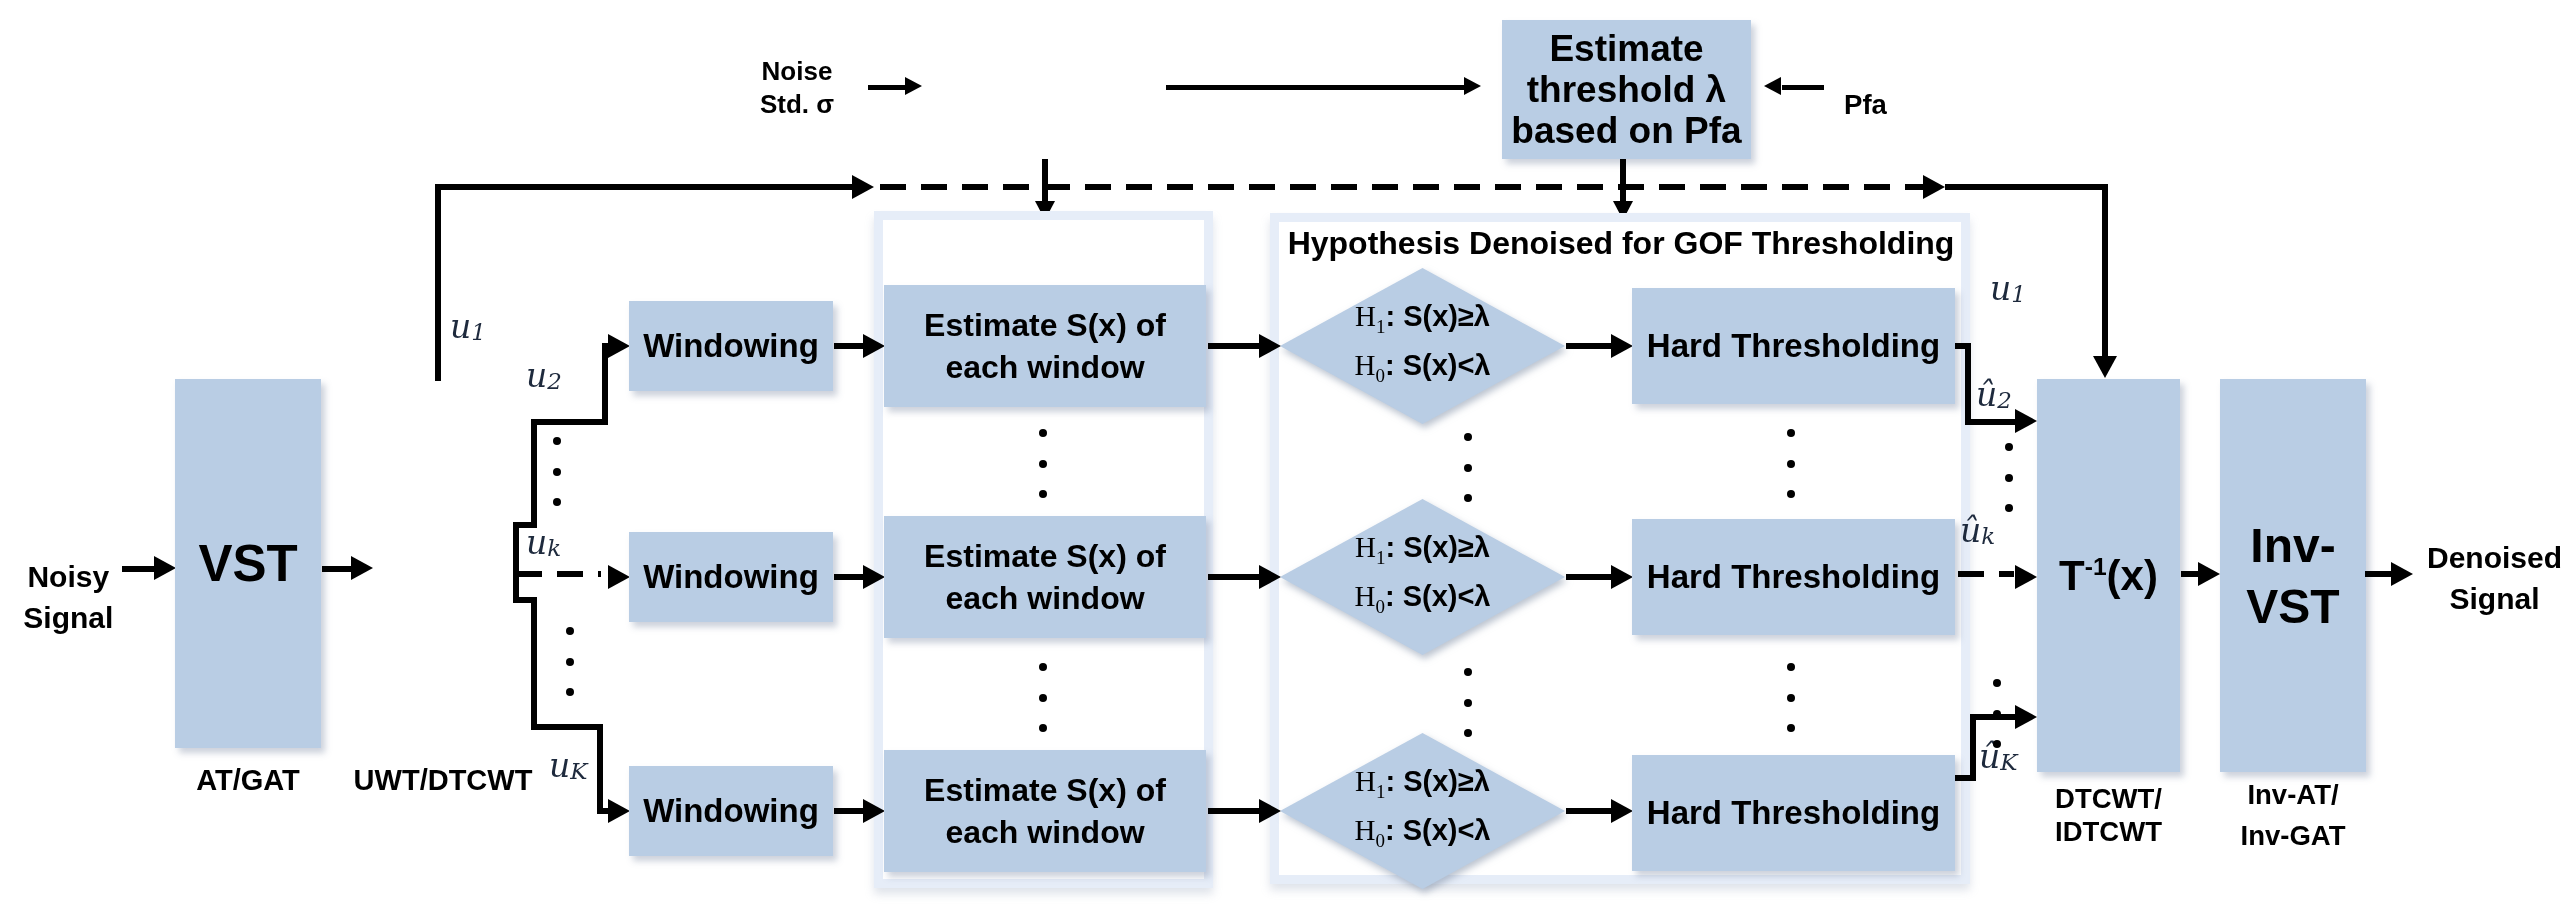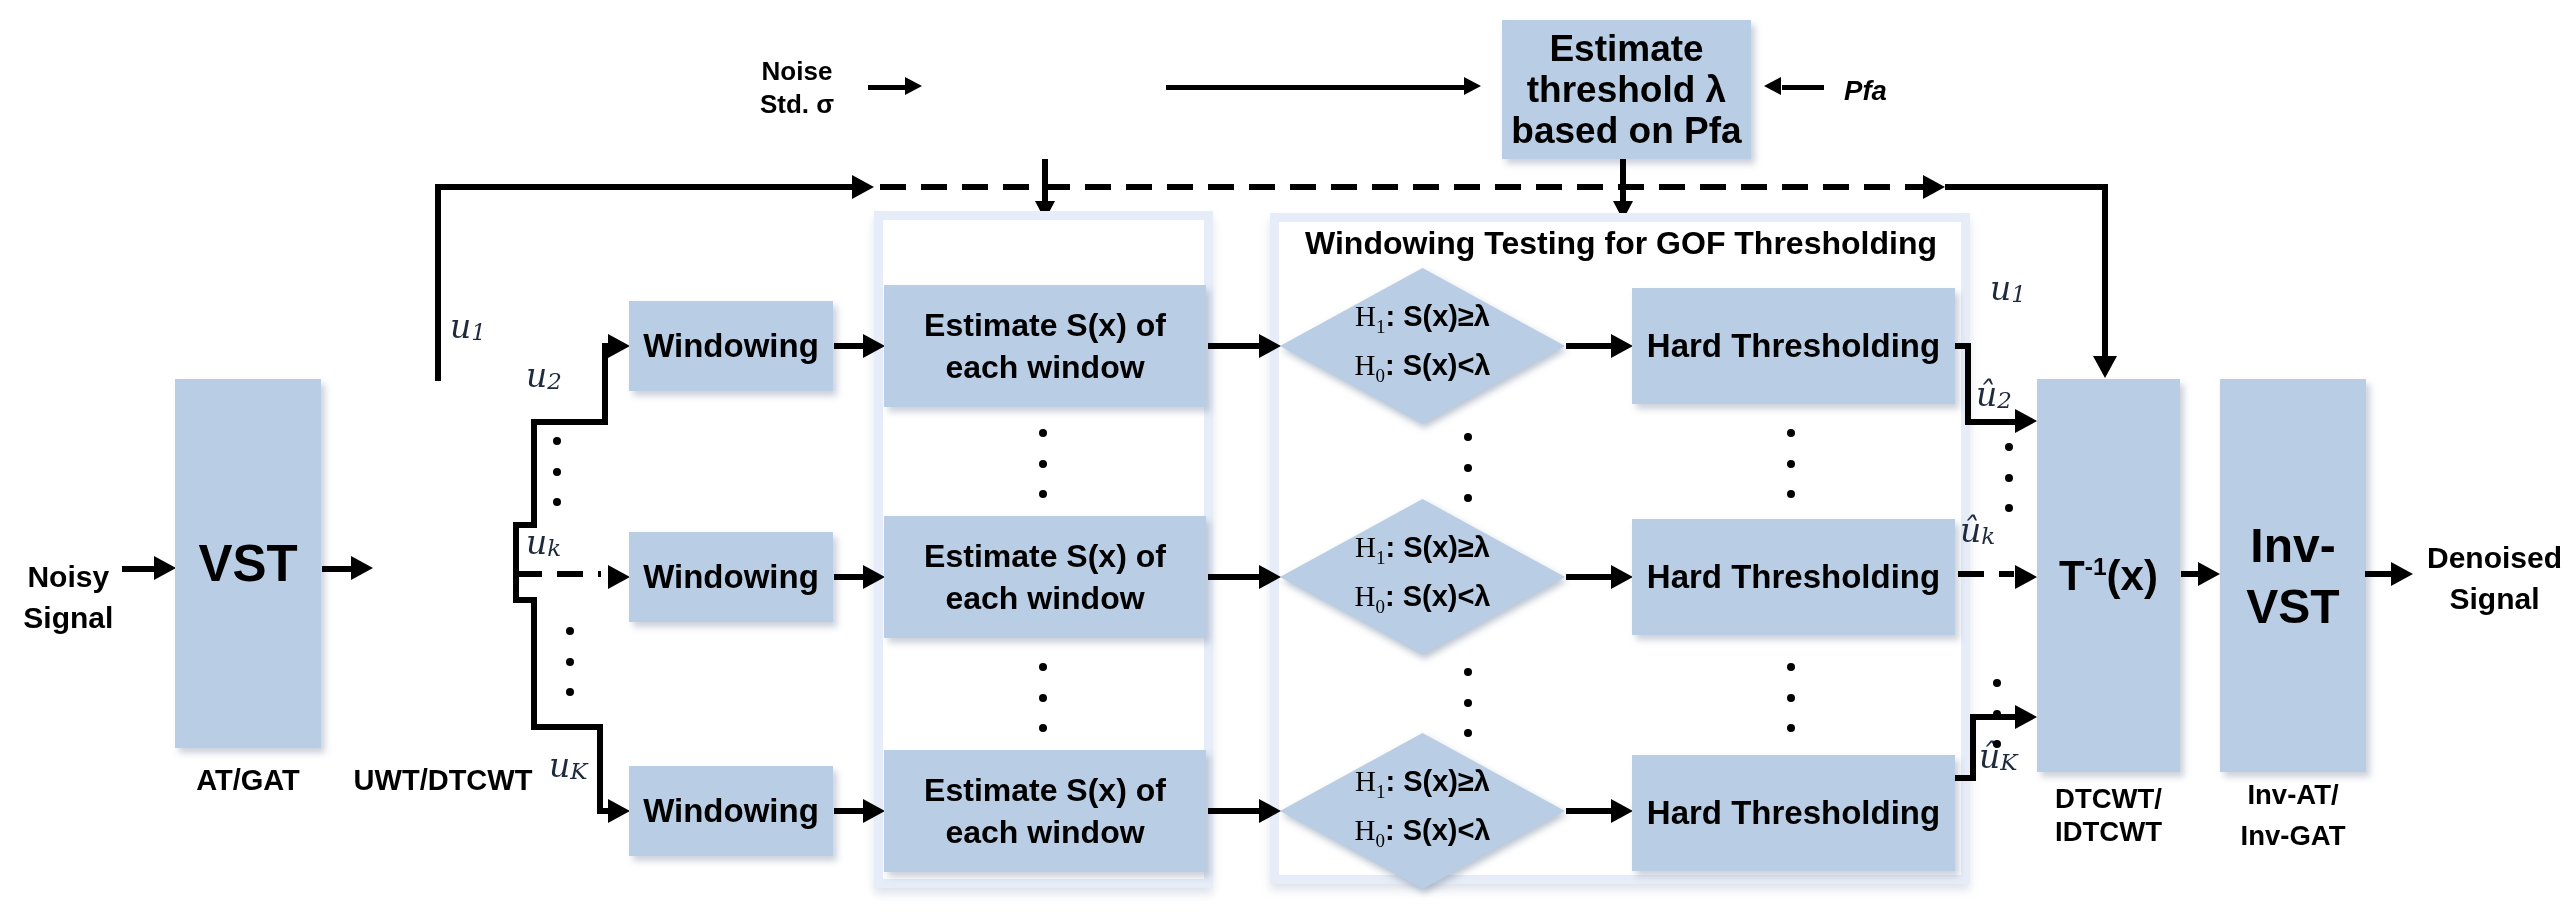--- a/index.html
+++ b/index.html
@@ -53,21 +53,21 @@
   <div class="ah rs" style="left:1464px;top:77px;"></div>
 
   <div class="box" style="left:1482px;top:19.6px;width:249px;height:139px;font-size:37px;line-height:41px;margin-left:20px;">
     <span>Estimate</span>
     <span>threshold λ</span>
     <span>based on Pfa</span>
   </div>
 
   <div class="ah ls" style="left:1764px;top:77px;"></div>
   <div class="ln" style="left:1782px;top:85px;width:42px;height:5px;"></div>
-  <div class="lbl" style="left:1824px;top:72px;width:83px;height:38px;font-size:27.5px;font-style:italic;">
+  <div class="lbl" style="left:1824px;top:86px;width:83px;height:38px;font-size:27.5px;">
     <span>Pfa</span>
   </div>
 
   <div class="ln" style="left:1042px;top:159px;width:5.8px;height:43px;"></div>
   <div class="ah ds" style="left:1035px;top:201px;"></div>
   <div class="ln" style="left:1620px;top:159px;width:5.8px;height:43px;"></div>
   <div class="ah ds" style="left:1613px;top:201px;"></div>
 
   <div class="ln" style="left:435px;top:187px;width:5.8px;height:194px;"></div>
   <div class="ln" style="left:435px;top:184px;width:417px;height:5.8px;"></div>
@@ -141,21 +141,21 @@
       <i></i>
     </div>
   <div class="vdots" style="left:566px;top:627px;">
       <i></i>
       <i></i>
       <i></i>
     </div>
 
   <div class="frame" style="left:874px;top:211px;width:321px;height:659px;"></div>
   <div class="frame" style="left:1270px;top:213px;width:682px;height:653px;"></div>
-  <div class="title" style="left:1285px;top:225px;width:672px;">Windowing Testing for GOF Thresholding</div>
+  <div class="title" style="left:1285px;top:225px;width:672px;">Hypothesis Denoised for GOF Thresholding</div>
 
   <div class="box" style="left:629px;top:301px;width:204px;height:90px;font-size:33px;">
     <span>Windowing</span>
   </div>
   <div class="ln" style="left:834px;top:343px;width:29px;height:5.8px;"></div>
   <div class="ah r" style="left:863px;top:334px;"></div>
   <div class="box" style="left:884px;top:285px;width:322px;height:122px;font-size:32px;line-height:42px;">
     <span>Estimate S(x)  of</span>
     <span>each window</span>
   </div>

